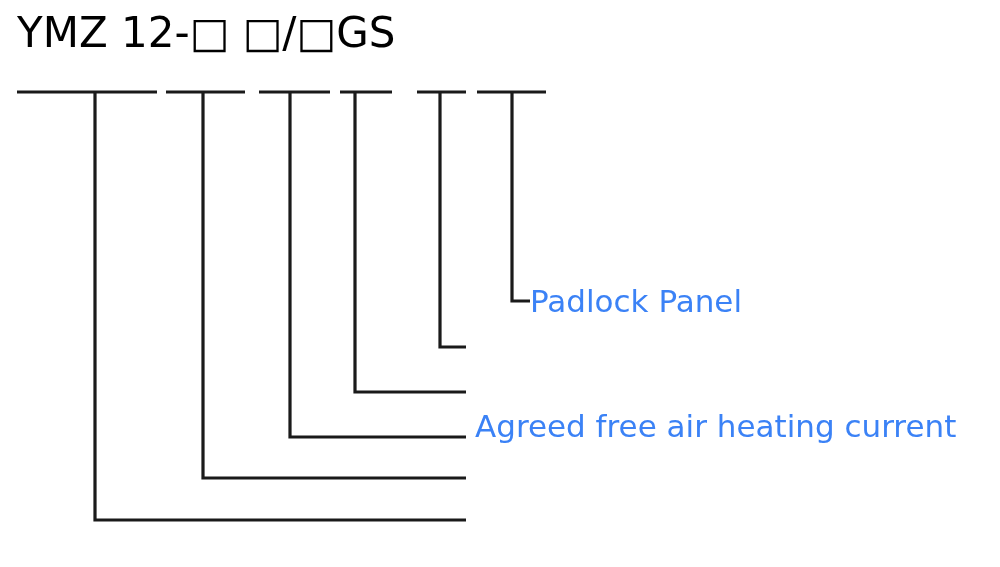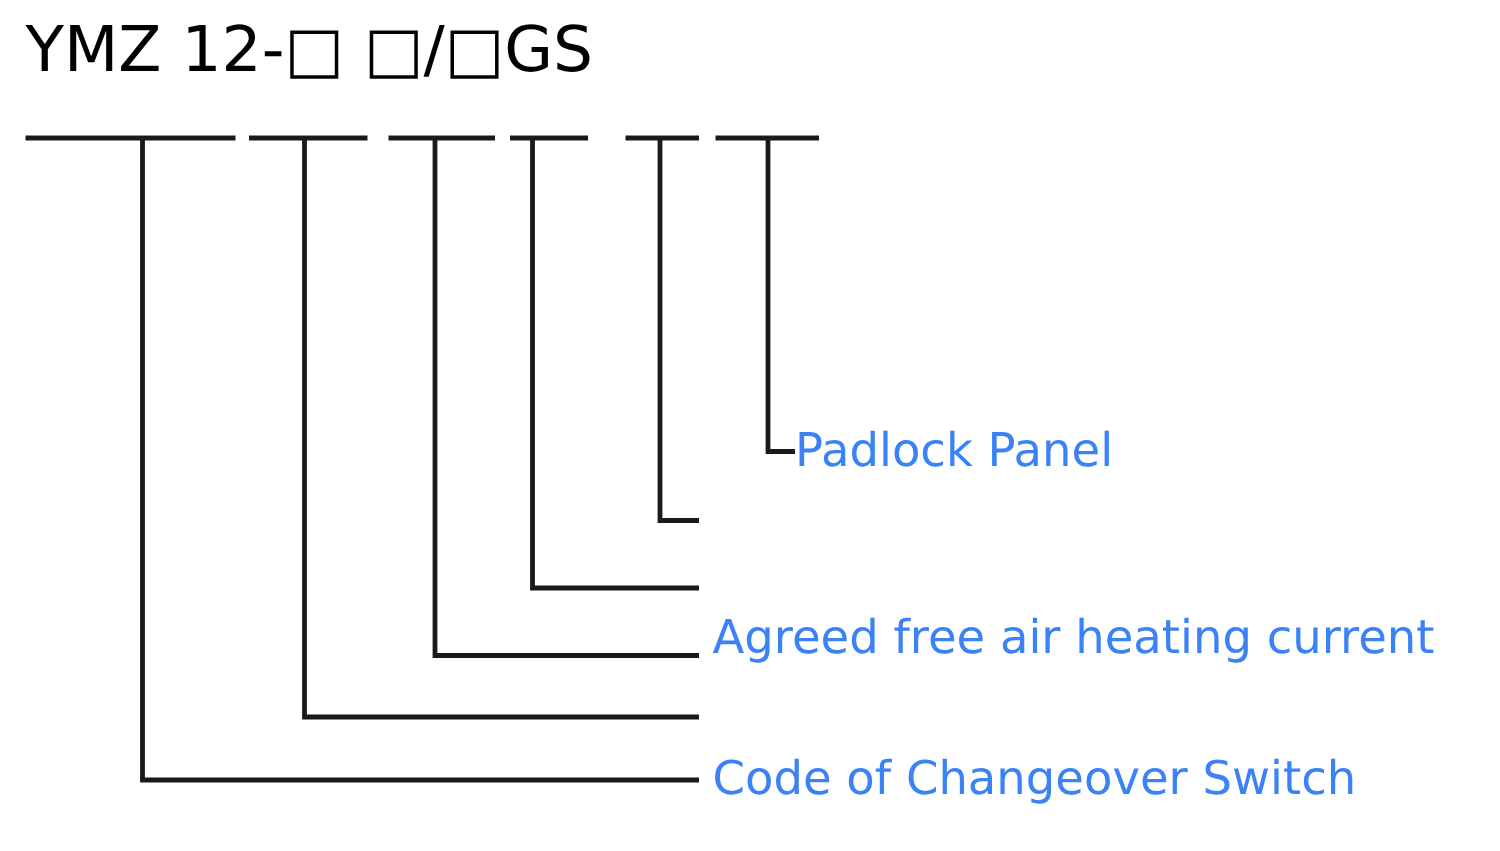--- a/index.html
+++ b/index.html
@@ -83,15 +83,14 @@
 
       <path d="M440,92 L440,347 L466,347"></path>
 
       <path d="M512,92 L512,301 L530,301"></path>
 
     </g>
   </svg>
 
   <div class="label lbl-0" style="left:530px">Padlock Panel</div>
   <div class="label lbl-3">Agreed free air heating current</div>
-  <div class="label lbl-5">Code of Changeover Switch</div>
 
 </div>
 
 </body></html>

